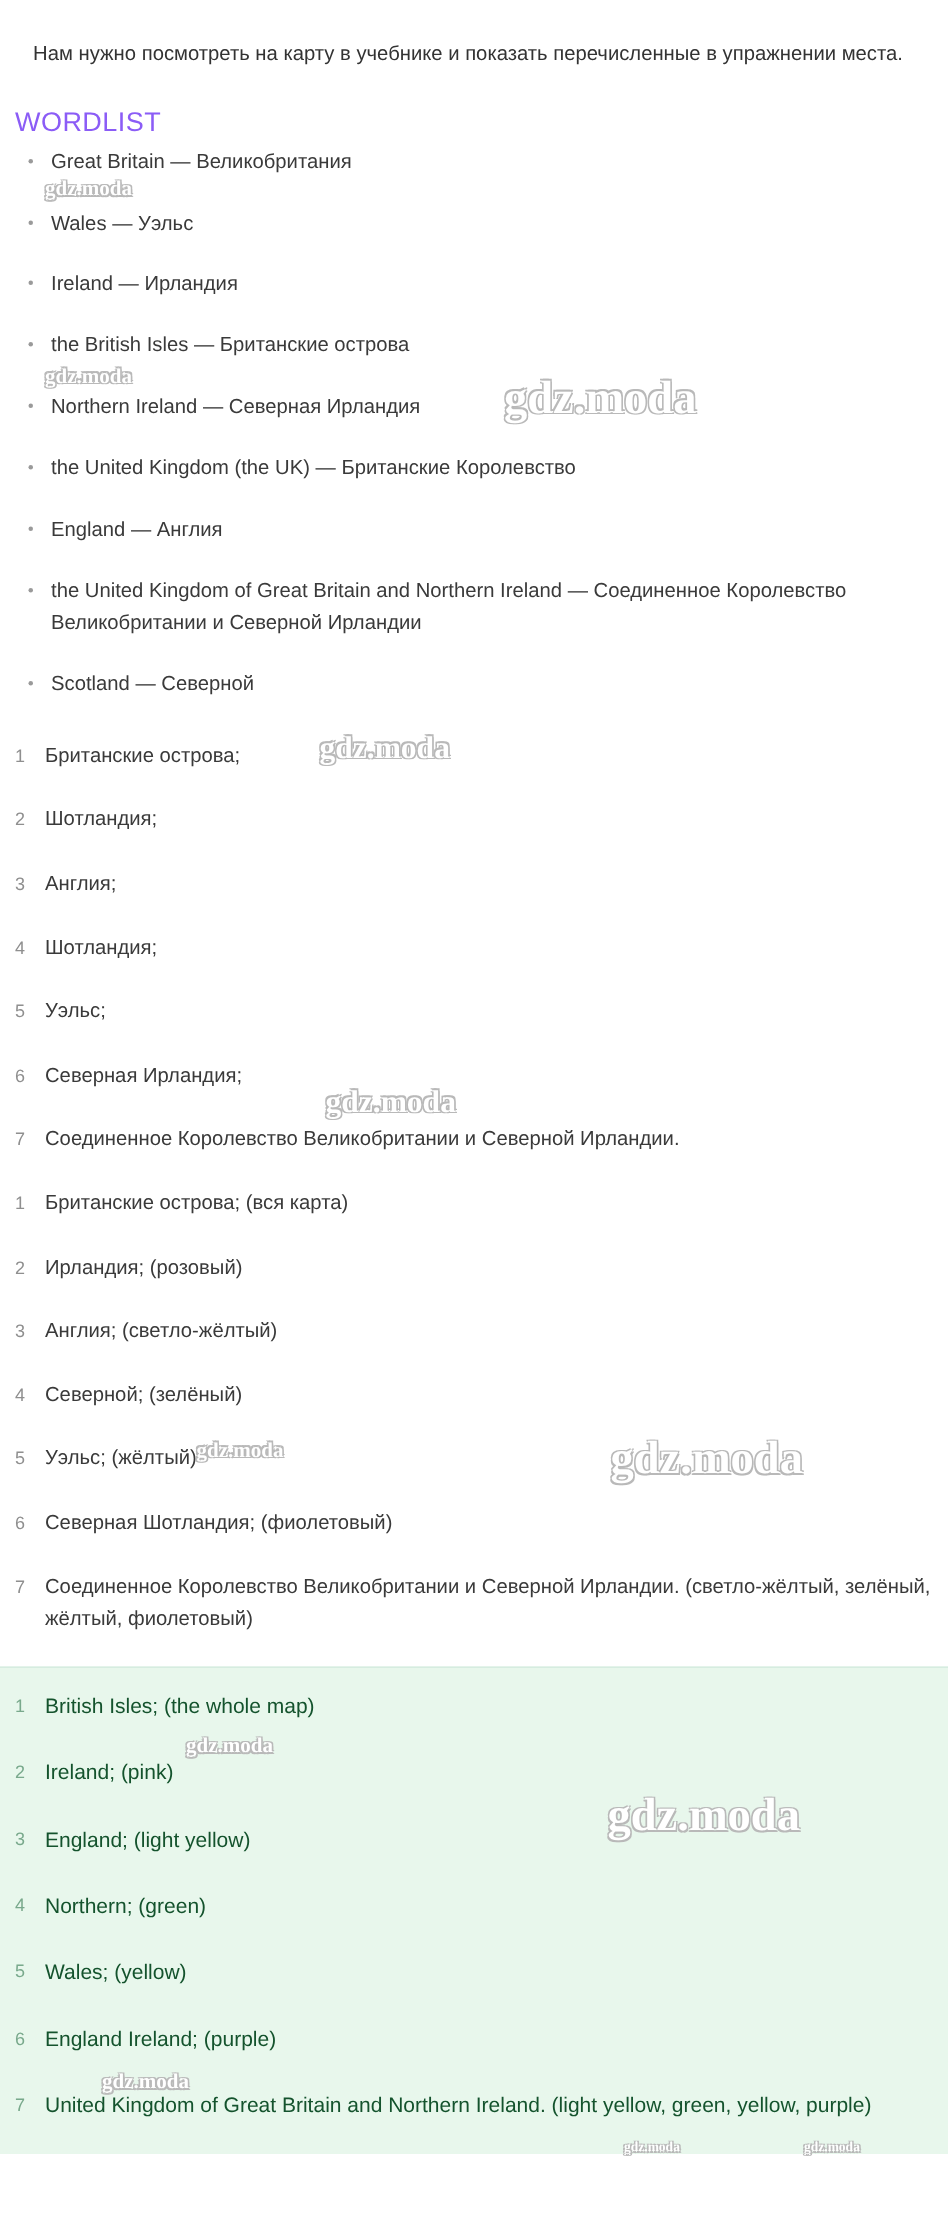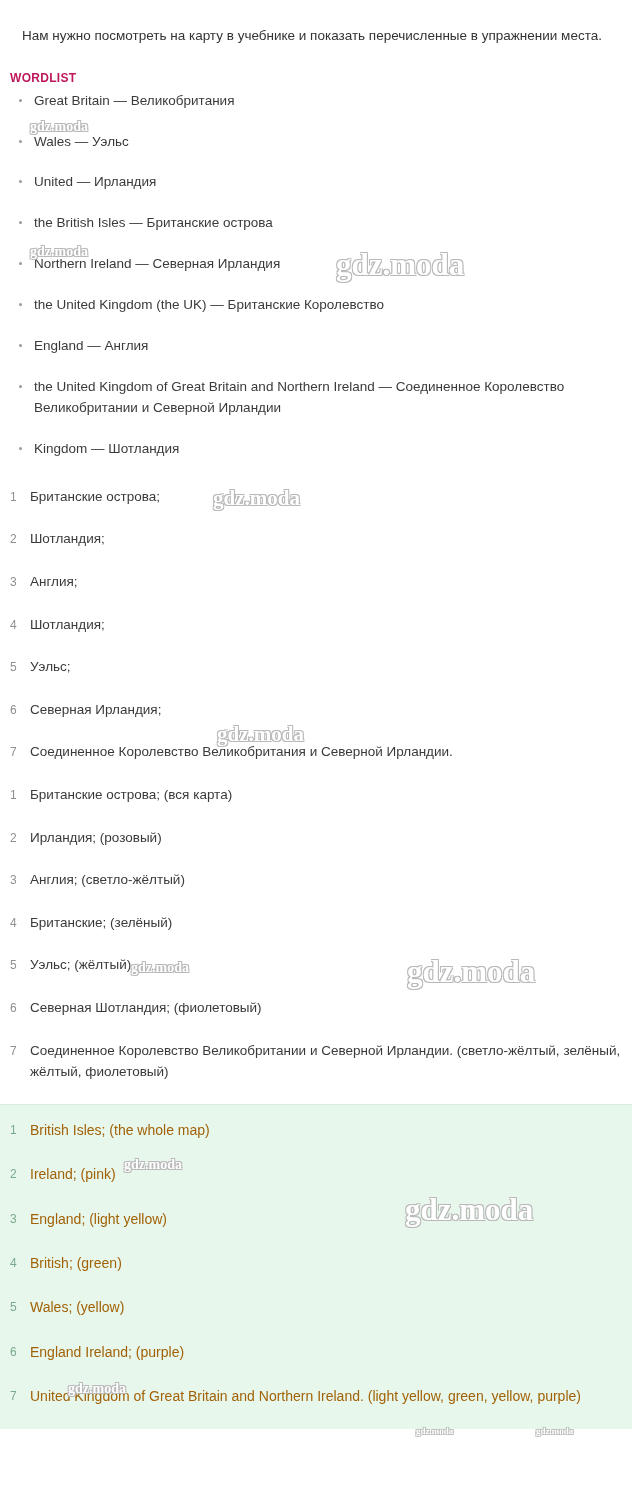--- a/index.html
+++ b/index.html
@@ -23,24 +23,24 @@
   }
   .intro {
     padding: 10px 18px 0 10px;
     font-size: 13.5px;
     line-height: 1.75;
     color: #333;
     text-align: center;
   }
   .wordlist-title {
     padding: 10px 10px 2px 10px;
-    font-size: 12px;
-    font-weight: bold;
+    font-size: 18px;
+    font-weight: normal;
     letter-spacing: 0.3px;
-    color: #be185d;
+    color: #8b5cf6;
   }
   ul.wordlist {
     list-style: none;
     margin: 0;
     padding: 4px 10px 6px 10px;
   }
   ul.wordlist li {
     position: relative;
     padding: 0 0 0 24px;
     margin: 0 0 20px 0;
@@ -88,21 +88,21 @@
     margin-bottom: 22px;
     font-size: 14px;
   }
   .answer-block .numrow:last-child {
     margin-bottom: 4px;
   }
   .answer-block .num {
     color: #79a98c;
   }
   .answer-block .txt {
-    color: #a16207;
+    color: #14532d;
   }
   
   .wm {
     position: absolute;
     color: #ffffff;
     font-family: "Liberation Serif", serif;
     font-weight: bold;
     text-shadow:
       -1px -1px 0 #b9b9b9,
        1px -1px 0 #b9b9b9,
@@ -123,27 +123,27 @@
 
 <div class="page">
 
   <p class="intro">Нам нужно посмотреть на карту в учебнике и показать перечисленные в упражнении места.</p>
 
   <div class="wordlist-title">WORDLIST</div>
 
   <ul class="wordlist">
     <li>Great Britain — Великобритания</li>
     <li>Wales — Уэльс</li>
-    <li>United — Ирландия</li>
+    <li>Ireland — Ирландия</li>
     <li>the British Isles — Британские острова</li>
     <li>Northern Ireland — Северная Ирландия</li>
     <li>the United Kingdom (the UK) — Британские Королевство</li>
     <li>England — Англия</li>
     <li>the United Kingdom of Great Britain and Northern Ireland — Соединенное Королевство Великобритании и Северной Ирландии</li>
-    <li>Kingdom — Шотландия</li>
+    <li>Scotland — Северной</li>
   </ul>
 
   <div class="numlist">
     <div class="numrow">
       <span class="num">1</span>
       <span class="txt">Британские острова;</span>
     </div>
     <div class="numrow">
       <span class="num">2</span>
       <span class="txt">Шотландия;</span>
@@ -159,40 +159,40 @@
     <div class="numrow">
       <span class="num">5</span>
       <span class="txt">Уэльс;</span>
     </div>
     <div class="numrow">
       <span class="num">6</span>
       <span class="txt">Северная Ирландия;</span>
     </div>
     <div class="numrow">
       <span class="num">7</span>
-      <span class="txt">Соединенное Королевство Великобритания и Северной Ирландии.</span>
+      <span class="txt">Соединенное Королевство Великобритании и Северной Ирландии.</span>
     </div>
   </div>
 
   <div class="numlist">
     <div class="numrow">
       <span class="num">1</span>
       <span class="txt">Британские острова; (вся карта)</span>
     </div>
     <div class="numrow">
       <span class="num">2</span>
       <span class="txt">Ирландия; (розовый)</span>
     </div>
     <div class="numrow">
       <span class="num">3</span>
       <span class="txt">Англия; (светло-жёлтый)</span>
     </div>
     <div class="numrow">
       <span class="num">4</span>
-      <span class="txt">Британские; (зелёный)</span>
+      <span class="txt">Северной; (зелёный)</span>
     </div>
     <div class="numrow">
       <span class="num">5</span>
       <span class="txt">Уэльс; (жёлтый)</span>
     </div>
     <div class="numrow">
       <span class="num">6</span>
       <span class="txt">Северная Шотландия; (фиолетовый)</span>
     </div>
     <div class="numrow">
@@ -209,21 +209,21 @@
     <div class="numrow">
       <span class="num">2</span>
       <span class="txt">Ireland; (pink)</span>
     </div>
     <div class="numrow">
       <span class="num">3</span>
       <span class="txt">England; (light yellow)</span>
     </div>
     <div class="numrow">
       <span class="num">4</span>
-      <span class="txt">British; (green)</span>
+      <span class="txt">Northern; (green)</span>
     </div>
     <div class="numrow">
       <span class="num">5</span>
       <span class="txt">Wales; (yellow)</span>
     </div>
     <div class="numrow">
       <span class="num">6</span>
       <span class="txt">England Ireland; (purple)</span>
     </div>
     <div class="numrow">

